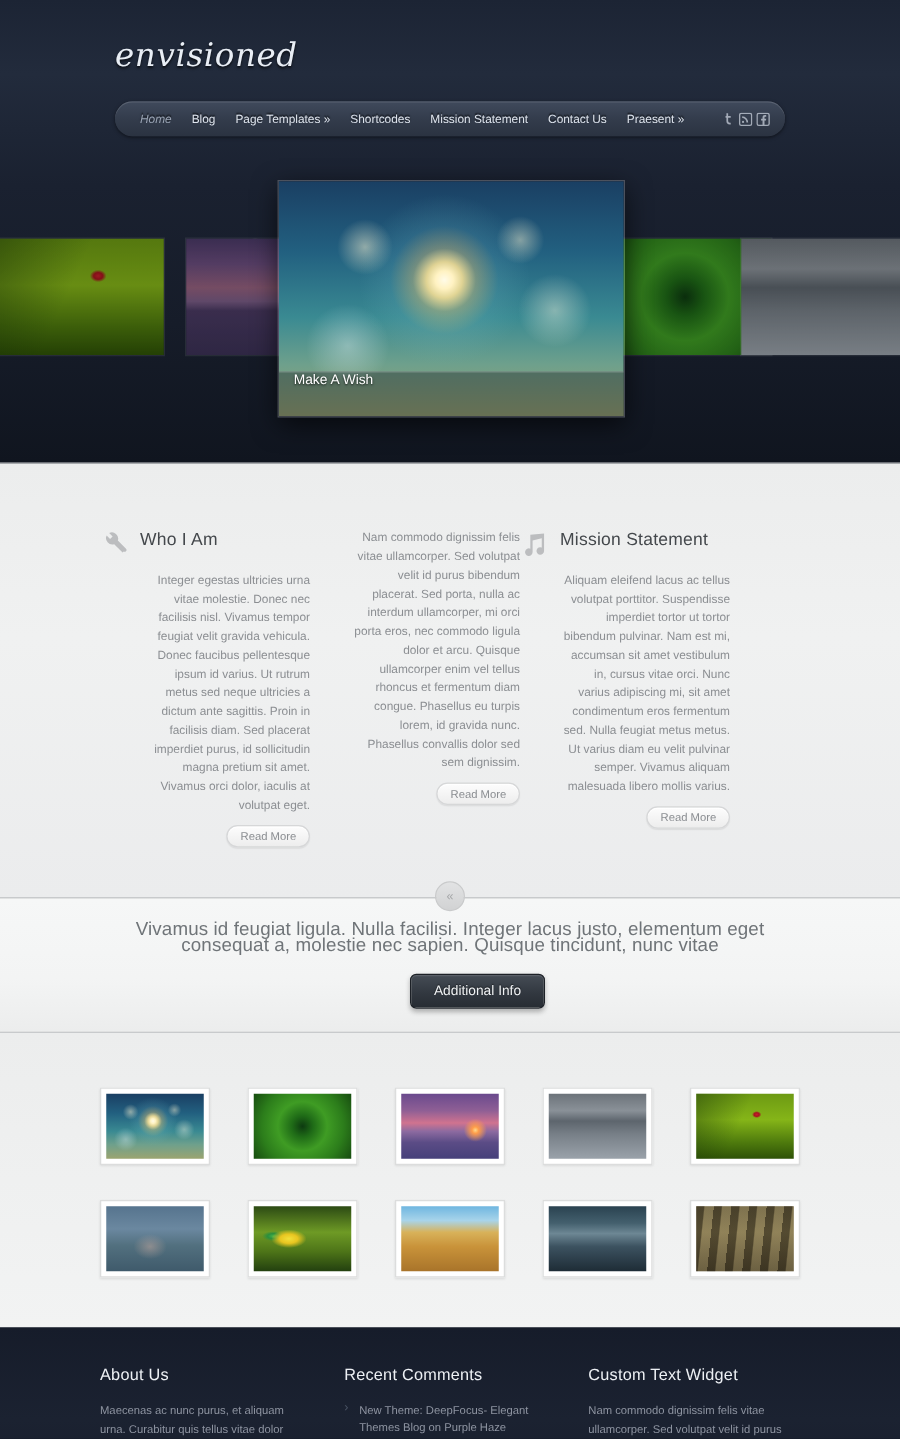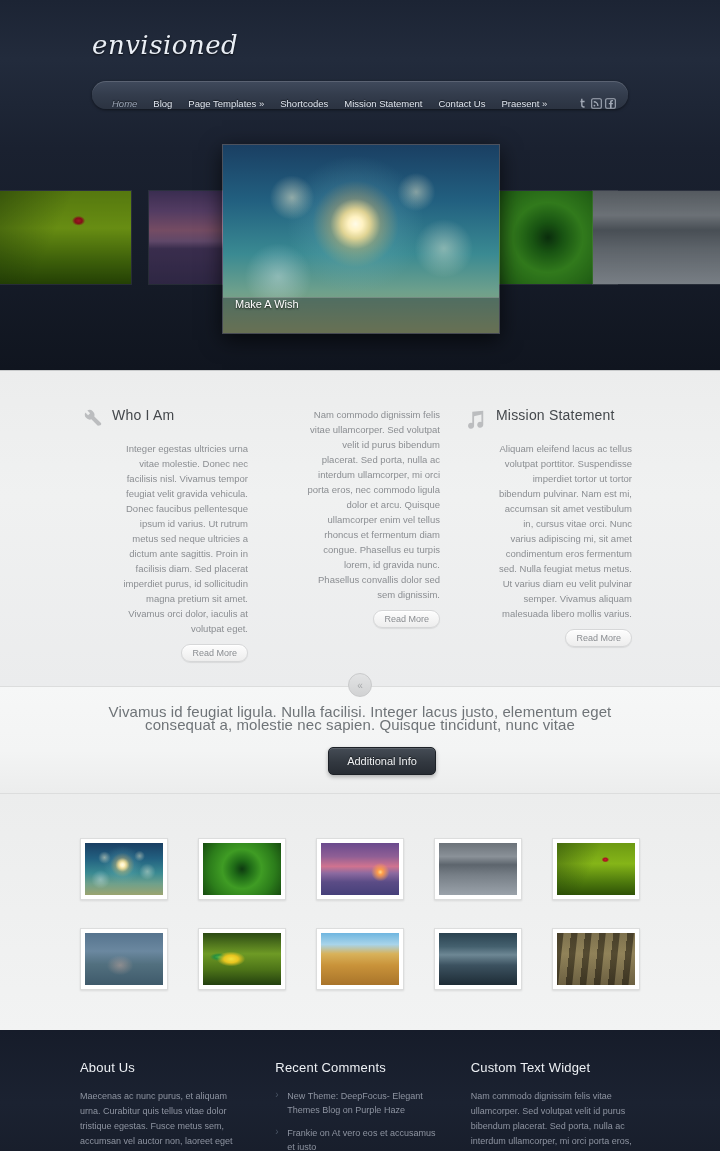--- a/index.html
+++ b/index.html
@@ -28,21 +28,21 @@
     text-shadow: 0 1px 2px rgba(0,0,0,.7);
   }
   .navbar {
     position: absolute;
     left: 92px; top: 81px;
     width: 536px; height: 28px;
     border-radius: 14px;
     background: linear-gradient(to bottom, #404a5c 0%, #333c4c 50%, #2b3341 100%);
     box-shadow: inset 0 1px 0 rgba(255,255,255,.14), 0 1px 3px rgba(0,0,0,.5);
     display: flex;
-    align-items: flex-end;
+    align-items: center;
     padding: 0 12px;
   }
   .nav-links { display: flex; align-items: center; gap: 0; flex: 1; }
   .nav-links a {
     color: #dfe5ee;
     font-size: 9.5px;
     text-decoration: none;
     padding: 0 8px;
     white-space: nowrap;
     text-shadow: 0 -1px 1px rgba(0,0,0,.6);
@@ -165,21 +165,21 @@
       linear-gradient(to bottom, #6f6445 0%, #8a7c54 40%, #554b33 100%);
   }
 
   
   .features {
     background: linear-gradient(to bottom, #eceded 0%, #f0f1f1 40%, #ebeced 100%);
     border-top: 1px solid #c8cacb;
     padding: 36px 0 24px 0;
     position: relative;
   }
-  .row { width: 560px; margin: 0 auto; display: flex; gap: 24px; }
+  .row { width: 560px; margin: 16px auto; display: flex; }
   .col { width: 168px; position: relative; }
   .col .head { display: flex; align-items: flex-start; gap: 10px; margin-bottom: 10px; }
   .col .icn { width: 22px; height: 22px; flex: none; opacity: .52; color:#8f9195; margin-top:2px; }
   .col .icn svg { display: block; }
   .col h3 {
     font-size: 14px; font-weight: normal;
     color: #44484c; letter-spacing: .2px;
     font-family: "Liberation Sans", sans-serif;
   }
   .col p {

